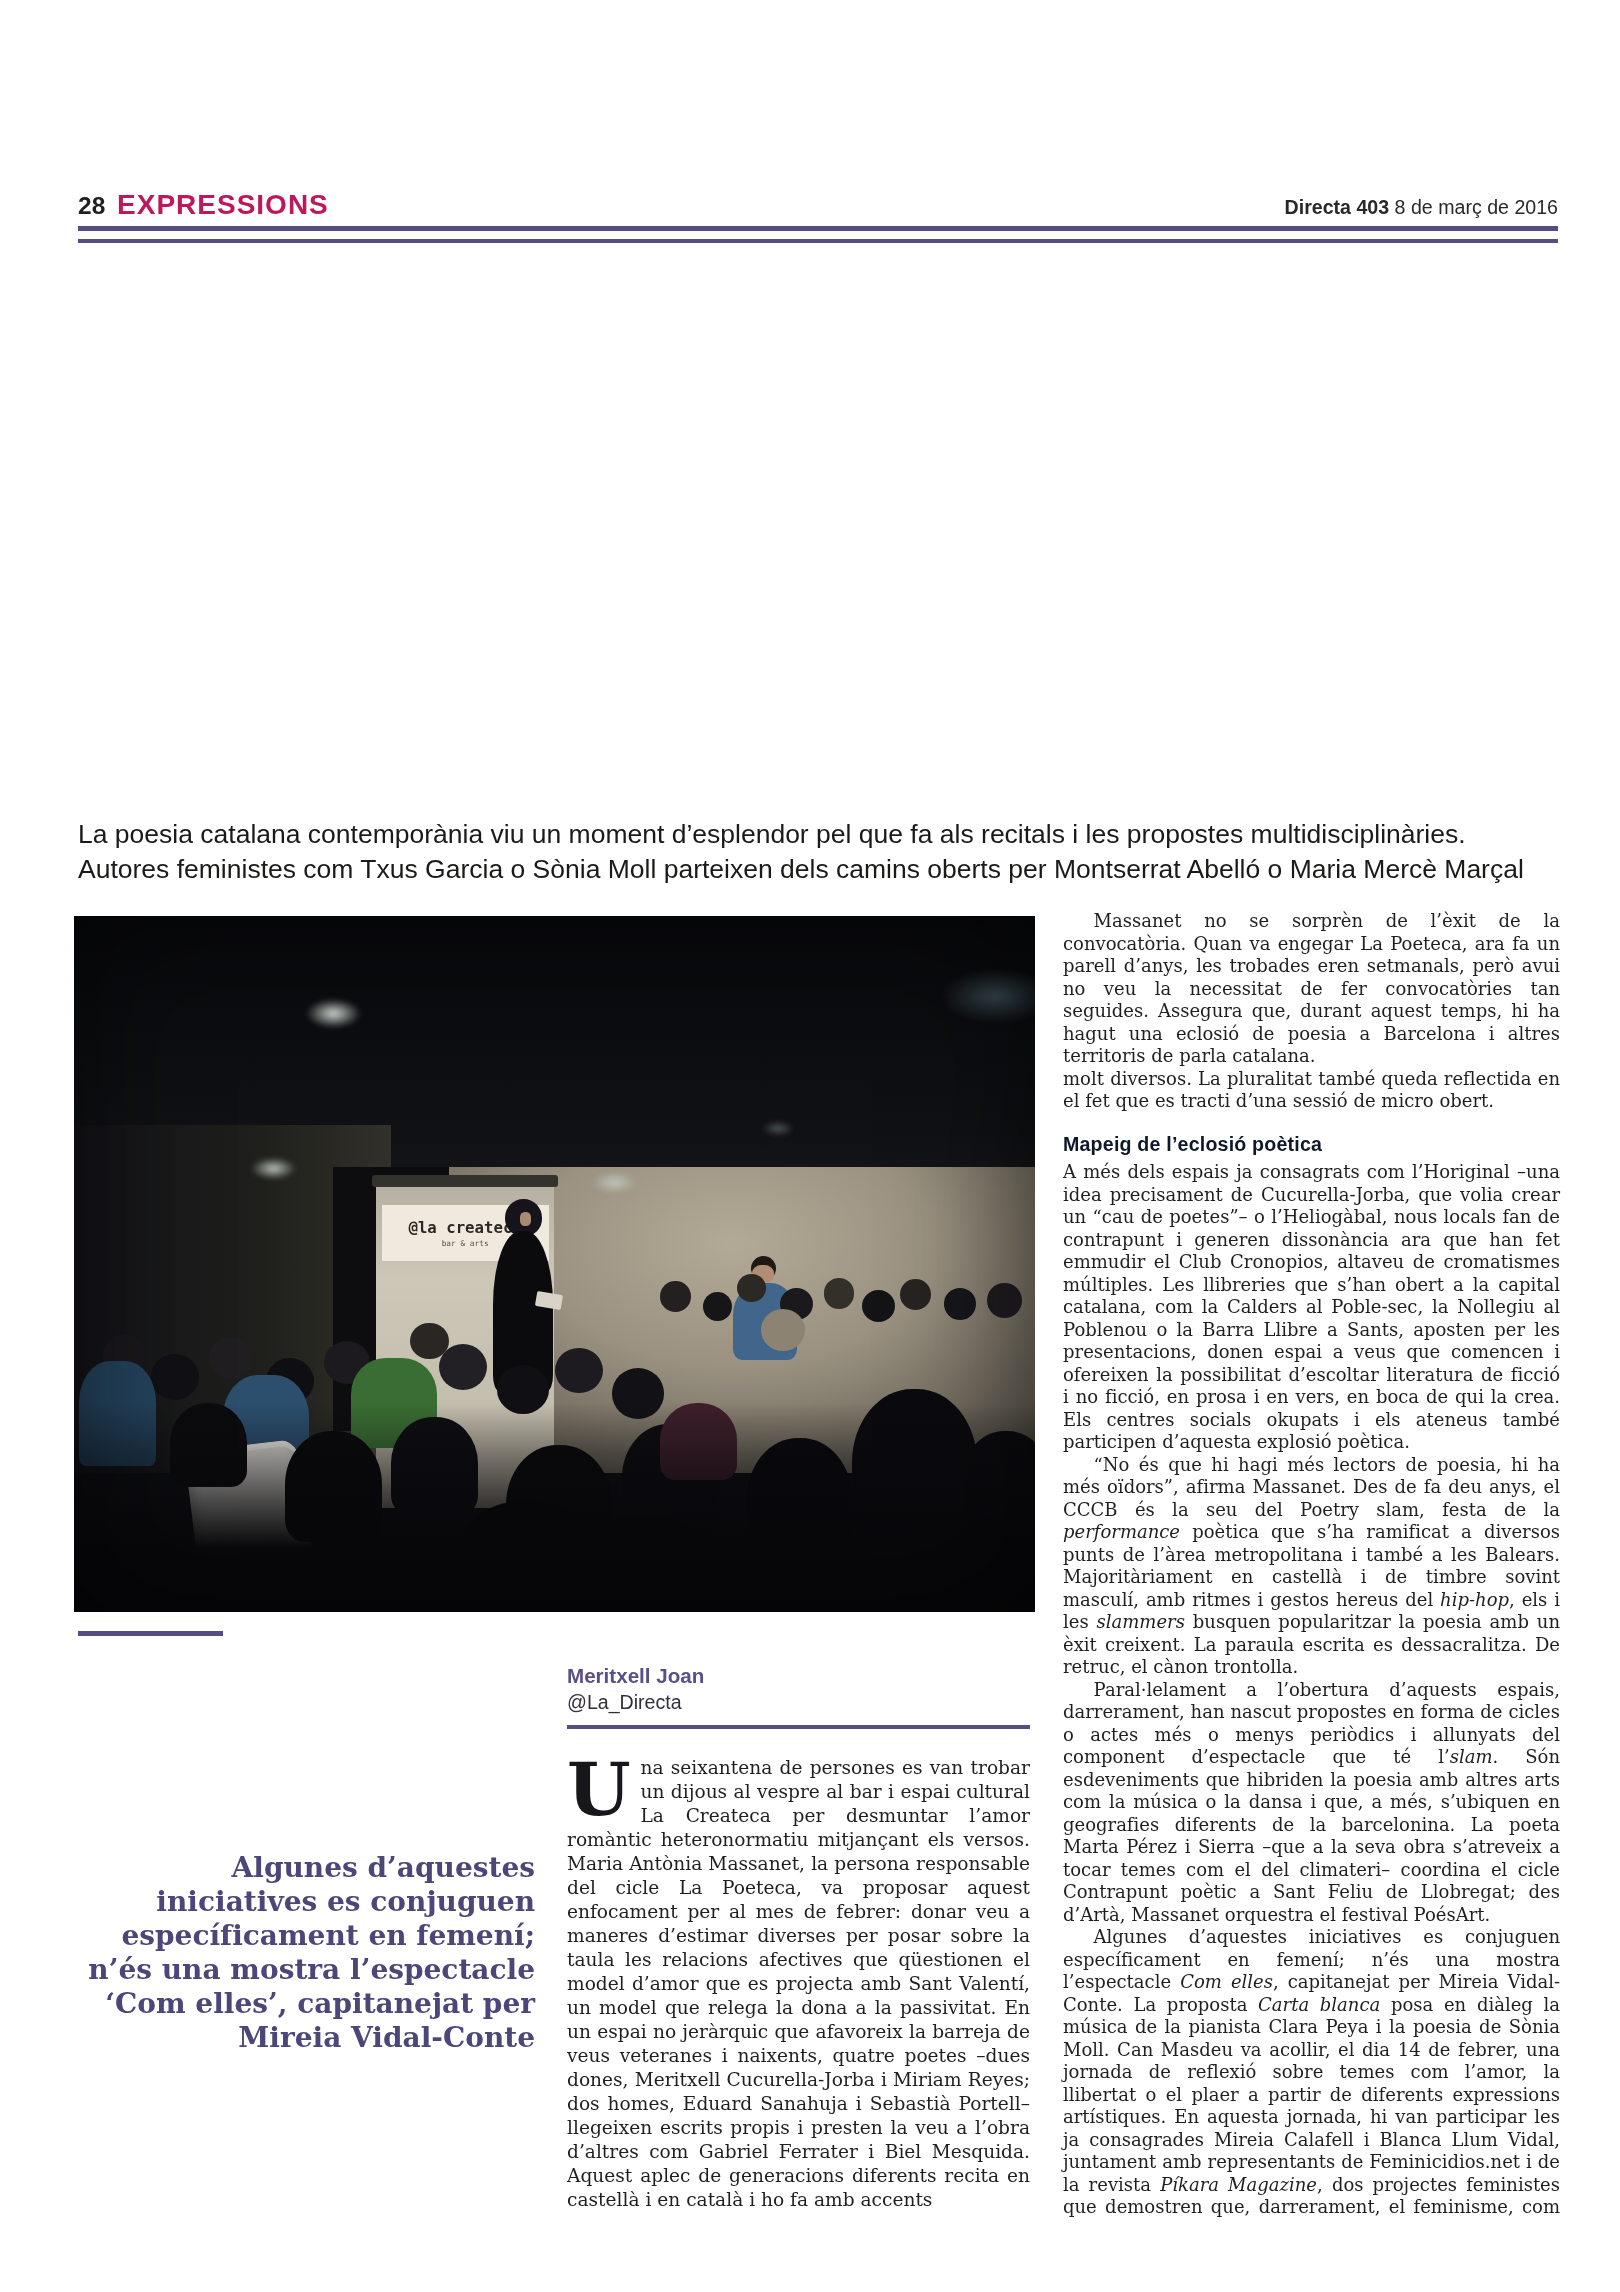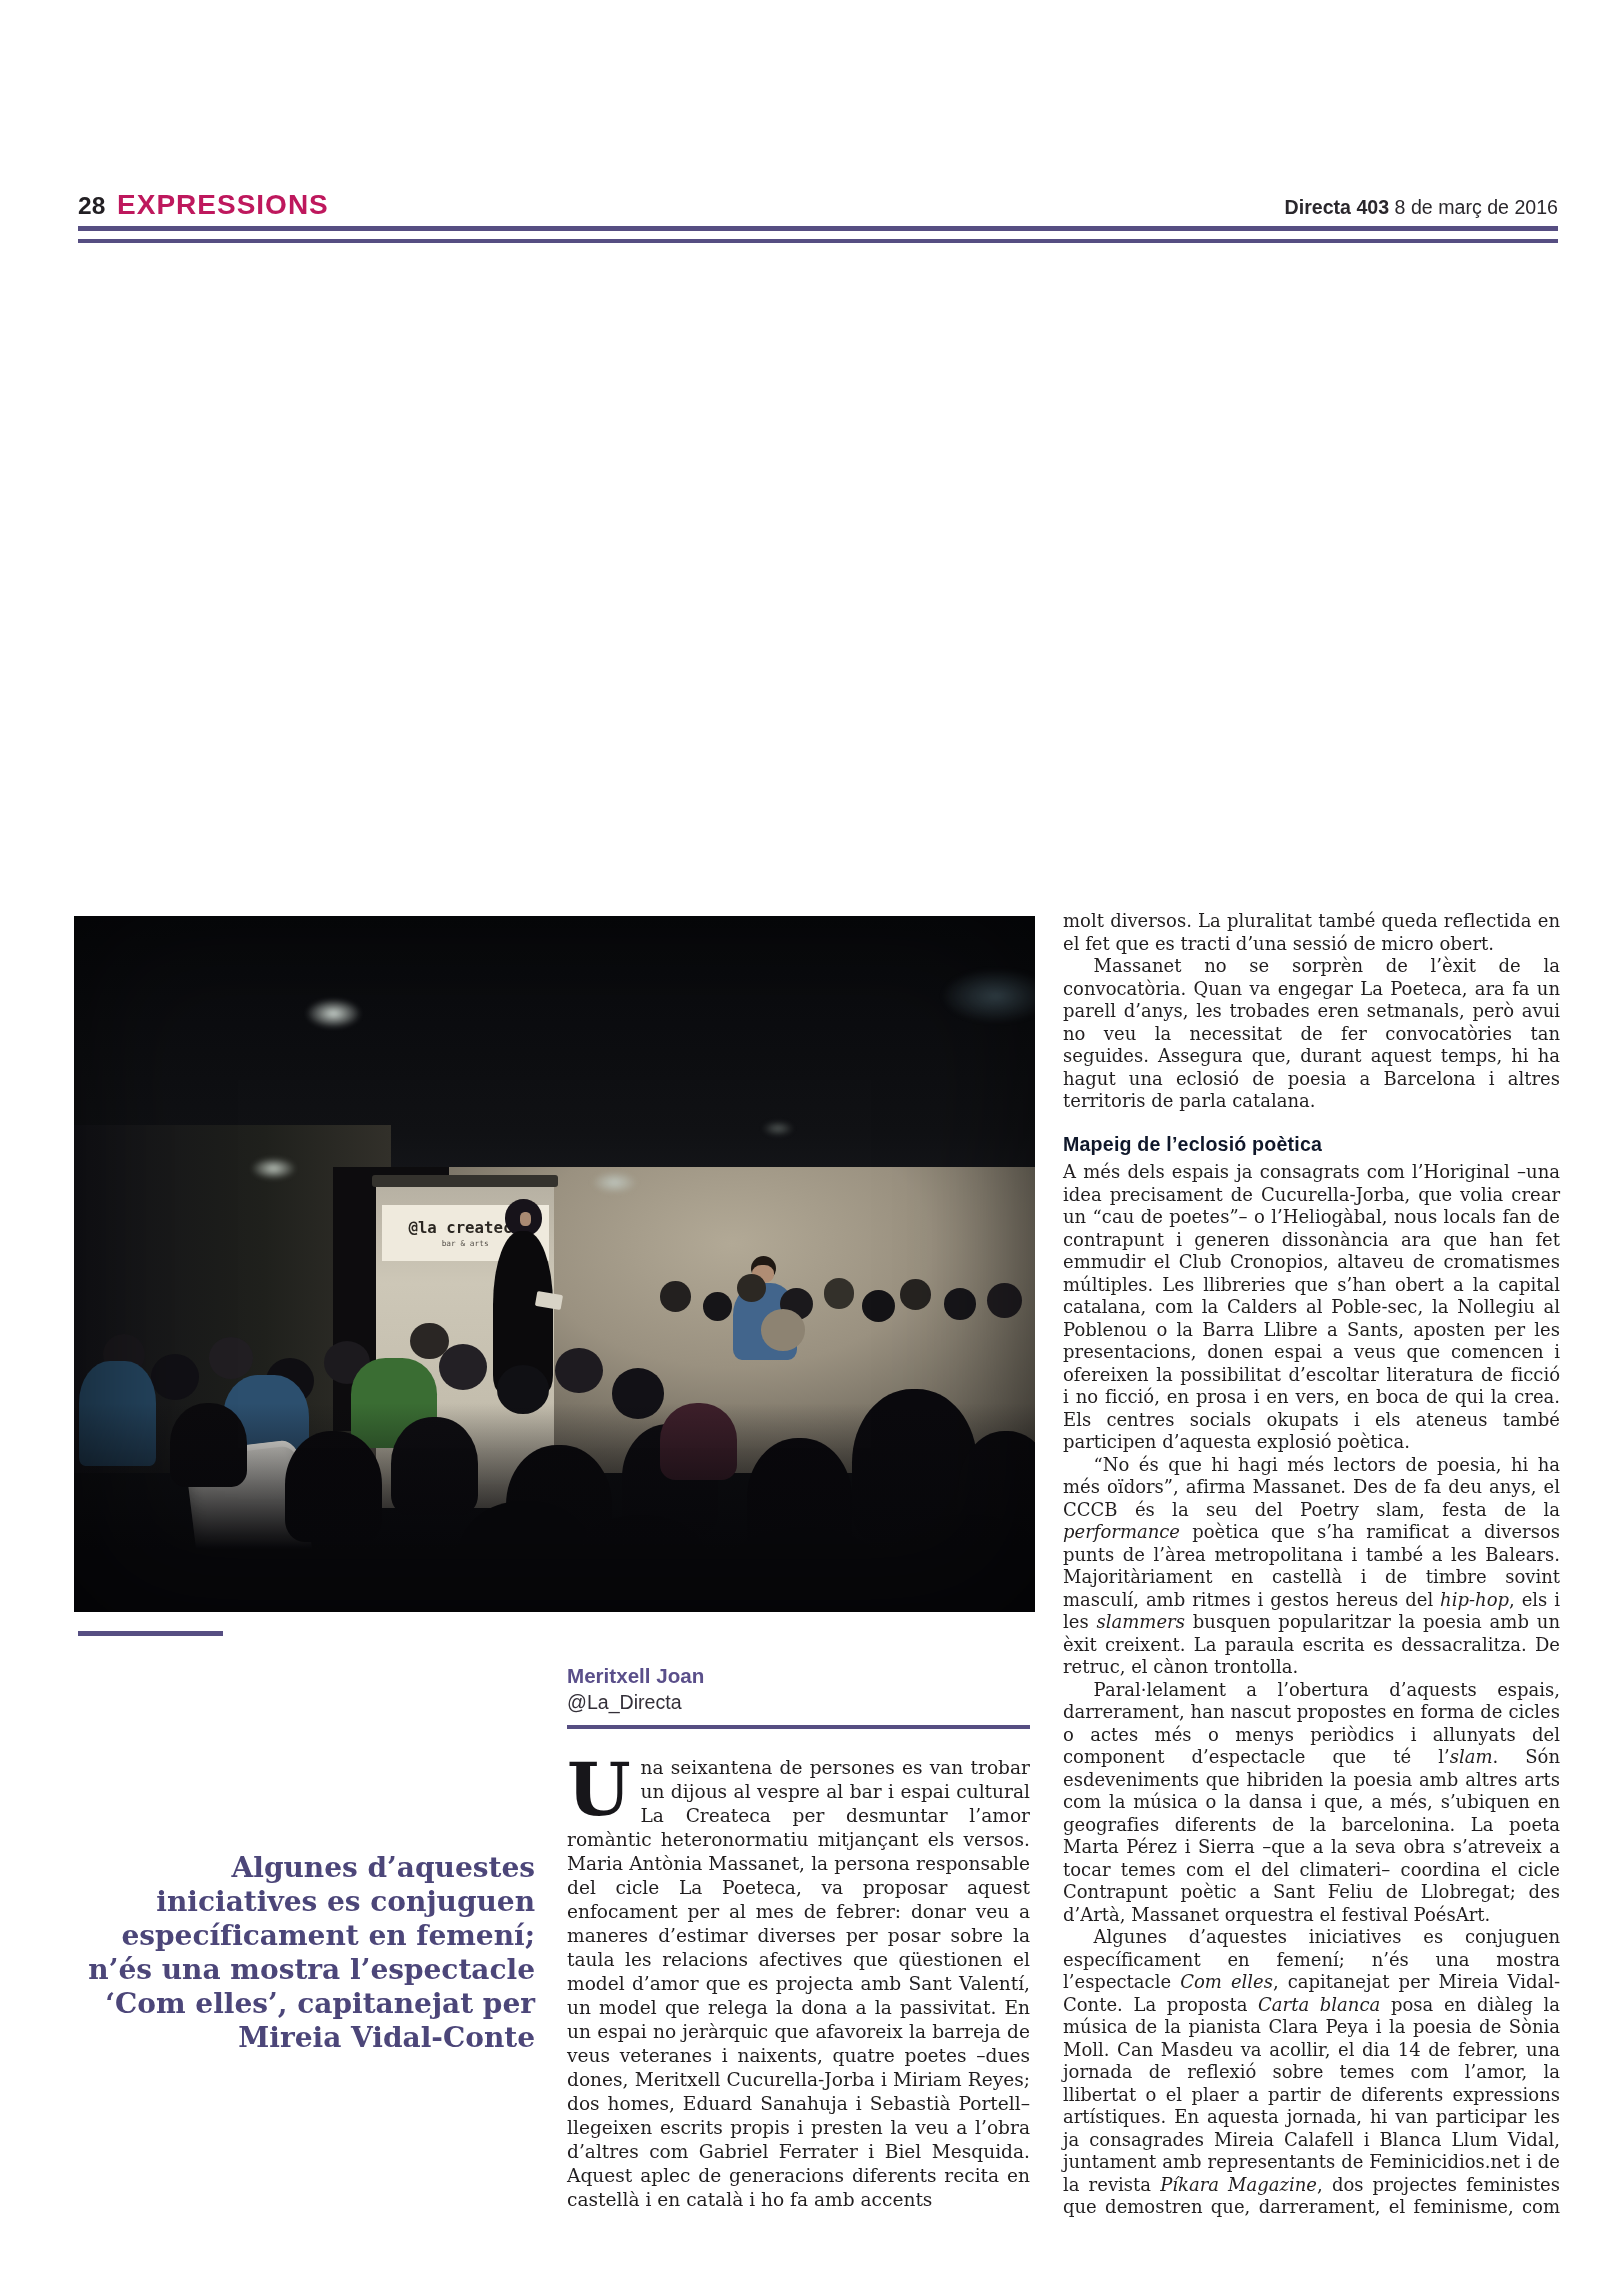--- a/index.html
+++ b/index.html
@@ -64,20 +64,21 @@
 
   <div class="hdr-left">
     <span class="hdr-pagenum">28</span>
     <span class="hdr-section">EXPRESSIONS</span>
   </div>
   <div class="hdr-right"><b>Directa 403</b><span> 8 de març de 2016</span></div>
   <div class="rule-a"></div>
   <div class="rule-b"></div>
 
 
+  <p class="standfirst">La poesia catalana contemporània viu un moment d’esplendor pel que fa als recitals i les propostes multidisciplinàries. Autores feministes com Txus Garcia o Sònia Moll parteixen dels camins oberts per Montserrat Abelló o Maria Mercè Marçal</p>
 
   <div class="photo">
     <div class="ph ph-ceiling"></div>
     <div class="ph ph-leftwall"></div>
     <div class="ph ph-wall"></div>
     <div class="ph ph-curtain"></div>
     <div id="ph-decor">
         <div class="ph" style="left: 23%; top: 11%; width: 8%; height: 6%; background: radial-gradient(closest-side, rgba(225, 235, 228, 0.95), transparent 72%); border-radius: 50%; filter: blur(2.9px);"></div>
         <div class="ph" style="left: 17.5%; top: 34%; width: 6.5%; height: 4.5%; background: radial-gradient(closest-side, rgba(205, 215, 205, 0.9), transparent 72%); border-radius: 50%; filter: blur(2.9px);"></div>
         <div class="ph" style="left: 53%; top: 36%; width: 6.5%; height: 4.5%; background: radial-gradient(closest-side, rgba(195, 205, 198, 0.85), transparent 72%); border-radius: 50%; filter: blur(2.9px);"></div>
@@ -149,22 +150,22 @@
     <div class="byline-author">Meritxell Joan</div>
     <div class="byline-handle">@La_Directa</div>
   </div>
   <div class="mid-rule"></div>
 
   <div class="col-mid">
     <p class="bodytext lead"><span class="dropcap">U</span><span>na seixantena de persones es van trobar un dijous al vespre al bar i espai cultural La Createca per desmuntar l’amor romàntic heteronormatiu mitjançant els versos. Maria Antònia Massanet, la persona responsable del cicle La Poeteca, va proposar aquest enfocament per al mes de febrer: donar veu a maneres d’estimar diverses per posar sobre la taula les relacions afectives que qüestionen el model d’amor que es projecta amb Sant Valentí, un model que relega la dona a la passivitat. En un espai no jeràrquic que afavoreix la barreja de veus veteranes i naixents, quatre poetes –dues dones, Meritxell Cucurella-Jorba i Miriam Reyes; dos homes, Eduard Sanahuja i Sebastià Portell– llegeixen escrits propis i presten la veu a l’obra d’altres com Gabriel Ferrater i Biel Mesquida. Aquest aplec de generacions diferents recita en castellà i en català i ho fa amb accents</span></p>
   </div>
 
   <div class="col-right">
+      <p class="bodytext indent">Massanet no se sorprèn de l’èxit de la convocatòria. Quan va engegar La Poeteca, ara fa un parell d’anys, les trobades eren setmanals, però avui no veu la necessitat de fer convocatòries tan seguides. Assegura que, durant aquest temps, hi ha hagut una eclosió de poesia a Barcelona i altres territoris de parla catalana.</p>
       <p class="bodytext">molt diversos. La pluralitat també queda reflectida en el fet que es tracti d’una sessió de micro obert.</p>
-      <p class="bodytext indent">Massanet no se sorprèn de l’èxit de la convocatòria. Quan va engegar La Poeteca, ara fa un parell d’anys, les trobades eren setmanals, però avui no veu la necessitat de fer convocatòries tan seguides. Assegura que, durant aquest temps, hi ha hagut una eclosió de poesia a Barcelona i altres territoris de parla catalana.</p>
       <div class="subhead">Mapeig de l’eclosió poètica</div>
       <p class="bodytext">A més dels espais ja consagrats com l’Horiginal –una idea precisament de Cucurella-Jorba, que volia crear un “cau de poetes”– o l’Heliogàbal, nous locals fan de contrapunt i generen dissonància ara que han fet emmudir el Club Cronopios, altaveu de cromatismes múltiples. Les llibreries que s’han obert a la capital catalana, com la Calders al Poble-sec, la Nollegiu al Poblenou o la Barra Llibre a Sants, aposten per les presentacions, donen espai a veus que comencen i ofereixen la possibilitat d’escoltar literatura de ficció i no ficció, en prosa i en vers, en boca de qui la crea. Els centres socials okupats i els ateneus també participen d’aquesta explosió poètica.</p>
       <p class="bodytext indent">“No és que hi hagi més lectors de poesia, hi ha més oïdors”, afirma Massanet. Des de fa deu anys, el CCCB és la seu del Poetry slam, festa de la <i>performance</i> poètica que s’ha ramificat a diversos punts de l’àrea metropolitana i també a les Balears. Majoritàriament en castellà i de timbre sovint masculí, amb ritmes i gestos hereus del <i>hip-hop</i>, els i les <i>slammers</i> busquen popularitzar la poesia amb un èxit creixent. La paraula escrita es dessacralitza. De retruc, el cànon trontolla.</p>
       <p class="bodytext indent">Paral·lelament a l’obertura d’aquests espais, darrerament, han nascut propostes en forma de cicles o actes més o menys periòdics i allunyats del component d’espectacle que té l’<i>slam</i>. Són esdeveniments que hibriden la poesia amb altres arts com la música o la dansa i que, a més, s’ubiquen en geografies diferents de la barcelonina. La poeta Marta Pérez i Sierra –que a la seva obra s’atreveix a tocar temes com el del climateri– coordina el cicle Contrapunt poètic a Sant Feliu de Llobregat; des d’Artà, Massanet orquestra el festival PoésArt.</p>
       <p class="bodytext indent">Algunes d’aquestes iniciatives es conjuguen específicament en femení; n’és una mostra l’espectacle <i>Com elles</i>, capitanejat per Mireia Vidal-Conte. La proposta <i>Carta blanca</i> posa en diàleg la música de la pianista Clara Peya i la poesia de Sònia Moll. Can Masdeu va acollir, el dia 14 de febrer, una jornada de reflexió sobre temes com l’amor, la llibertat o el plaer a partir de diferents expressions artístiques. En aquesta jornada, hi van participar les ja consagrades Mireia Calafell i Blanca Llum Vidal, juntament amb representants de Feminicidios.net i de la revista <i>Píkara Magazine</i>, dos projectes feministes que demostren que, darrerament, el feminisme, com la poesia, reclama atenció i es repensa.</p>
       <div class="subhead">Etiquetes que projectes i alliberen</div>
     </div>
 
 </div>
 

